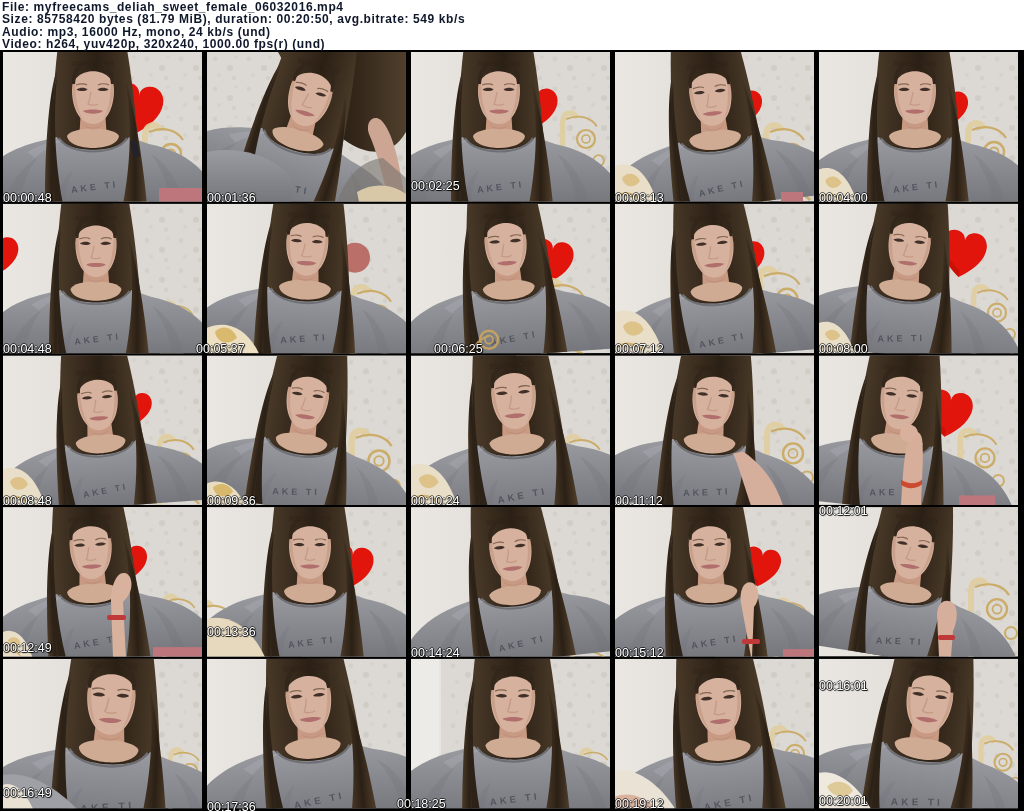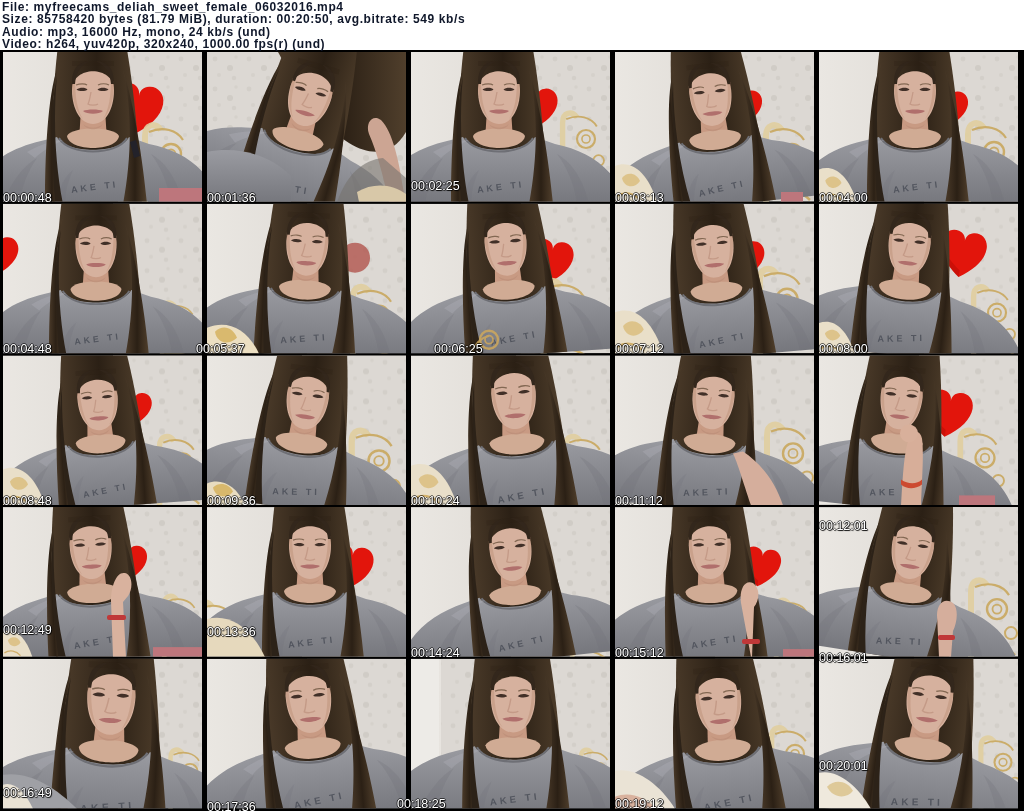--- a/index.html
+++ b/index.html
@@ -1161,22 +1161,22 @@
 <div class="ts" style="left:819px;top:190.5px">00:04:00</div>
 <div class="ts" style="left:3px;top:342.2px">00:04:48</div>
 <div class="ts" style="left:196px;top:342.2px">00:05:37</div>
 <div class="ts" style="left:434px;top:342.2px">00:06:25</div>
 <div class="ts" style="left:615px;top:342.2px">00:07:12</div>
 <div class="ts" style="left:819px;top:342.2px">00:08:00</div>
 <div class="ts" style="left:3px;top:493.9px">00:08:48</div>
 <div class="ts" style="left:207px;top:493.9px">00:09:36</div>
 <div class="ts" style="left:411px;top:493.9px">00:10:24</div>
 <div class="ts" style="left:615px;top:493.9px">00:11:12</div>
-<div class="ts" style="left:819px;top:519px">00:12:01</div>
-<div class="ts" style="left:3px;top:623px">00:12:49</div>
+<div class="ts" style="left:819px;top:504px">00:12:01</div>
+<div class="ts" style="left:3px;top:641px">00:12:49</div>
 <div class="ts" style="left:207px;top:625px">00:13:36</div>
 <div class="ts" style="left:411px;top:645.6px">00:14:24</div>
 <div class="ts" style="left:615px;top:645.6px">00:15:12</div>
-<div class="ts" style="left:819px;top:651px">00:16:01</div>
+<div class="ts" style="left:819px;top:679px">00:16:01</div>
 <div class="ts" style="left:3px;top:786px">00:16:49</div>
 <div class="ts" style="left:207px;top:800px">00:17:36</div>
 <div class="ts" style="left:397px;top:797.3px">00:18:25</div>
 <div class="ts" style="left:615px;top:797.3px">00:19:12</div>
-<div class="ts" style="left:819px;top:759px">00:20:01</div>
+<div class="ts" style="left:819px;top:794px">00:20:01</div>
 </body></html>

